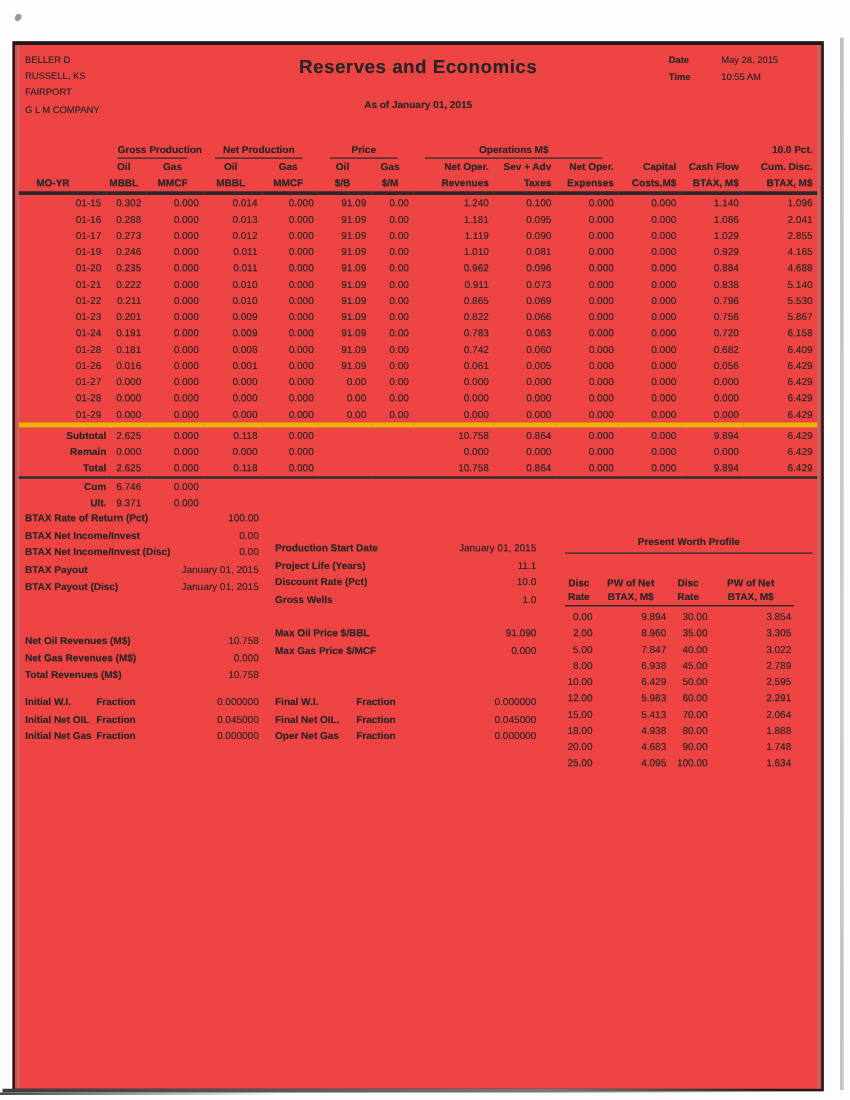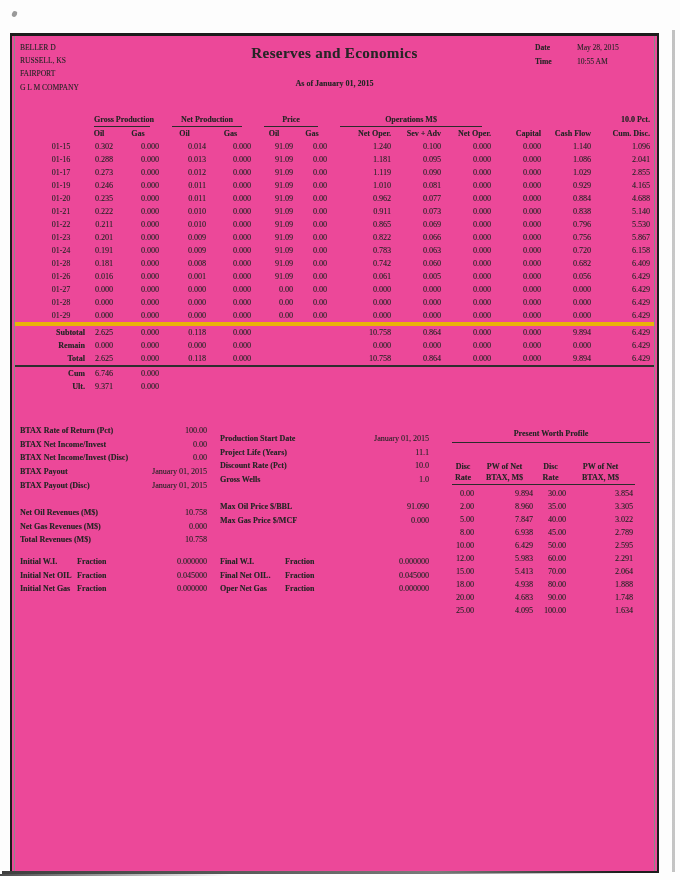--- a/index.html
+++ b/index.html
@@ -3,23 +3,22 @@
 <meta charset="utf-8">
 <style>
   html,body{margin:0;padding:0;}
   body{
     width:680px;height:880px;position:relative;background:#fdfdfd;
     font-family:"Liberation Sans", sans-serif;color:#262626;
     -webkit-font-smoothing:antialiased;
   }
   #page{
     position:absolute;left:10px;top:33px;width:645px;height:835px;
-    border:2px solid #1c1c1c;border-top-width:3px;background:#ec4899;
+    border:2px solid #1c1c1c;border-top-width:3px;background:#ef4444;
     text-shadow:0.2px 0.2px 0.3px rgba(30,30,30,.35);
-    font-family:Liberation Serif, serif;
   }
   #page::before,#page::after{content:"";position:absolute;top:0;bottom:0;width:1px;background:#8a8a8a;}
   #page::before{left:2px;} #page::after{right:2px;}
 
   
   .artifact{position:absolute;}
   #artifact-mark{left:12px;top:11px;width:5px;height:6px;background:#9a9a9a;border-radius:50% 40% 55% 45%;transform:rotate(20deg);}
   #artifact-strip{left:672px;top:30px;width:3px;height:842px;background:linear-gradient(#adadad,#bdbdbd 60%,#b0b0b0);opacity:.75;}
   #artifact-smear1{left:2px;top:871px;width:620px;height:3px;background:linear-gradient(90deg,#3e3e3e,#565656 35%,#7a7a7a 70%,rgba(120,120,120,0));}
   #artifact-smear2{left:0px;top:874px;width:230px;height:2px;background:linear-gradient(90deg,#4a4a4a,rgba(90,90,90,0));}
@@ -36,35 +35,35 @@
   #econ-table-wrap{position:absolute;left:3px;top:76px;width:639px;}
   table{border-collapse:collapse;table-layout:fixed;}
   #econ-table{width:639px;font-size:8px;}
   #econ-table td{padding:0 4px 0 0;white-space:nowrap;text-align:right;height:13px;line-height:13px;overflow:visible;}
   #econ-table thead td{font-weight:bold;text-align:center;height:13px;}
   #econ-table thead tr.grp-row td{height:15px;}
   #econ-table thead td.hl{text-align:left;padding-left:14px;}
   #econ-table thead td.hr{text-align:right;}
   #econ-table thead tr.lbl2 td{border-bottom:3px solid #2a2a2a;}
   .grp{margin:0 9px;border-bottom:1.5px solid #2b2b2b;text-align:center;}
-  #econ-table tbody td:first-child{text-align:center;padding-left:26px;}
+  #econ-table tbody td:first-child{text-align:right;padding-left:26px;}
   #econ-table tbody tr.sum td:first-child,
   #econ-table tbody tr.tail td:first-child{text-align:right;padding-left:0;padding-right:0;font-weight:bold;}
   #econ-table tbody tr.subtotal td{border-top:4px solid #eab308;}
   #econ-table tbody tr.total td{border-bottom:2px solid #2e2e2e;}
 
   
   .stats-block{position:absolute;font-size:8px;}
   .srow{display:flex;height:13.66px;line-height:13.66px;white-space:nowrap;}
   .srow .slabel{flex:1;text-align:left;font-weight:bold;}
   .srow .svalue{text-align:right;}
   .srow .fname{font-weight:bold;}
   .frac-l .fname{width:57px;} .frac-r .fname{width:65px;}
   .srow .funit{font-weight:bold;}
-  #stats-btax{left:8px;top:388px;width:187px;}
+  #stats-btax{left:8px;top:372px;width:187px;}
   #stats-revenues{left:8px;top:470px;width:187px;}
   #stats-fractions-initial{left:8px;top:519px;width:187px;}
   #stats-project{left:208px;top:396px;width:209px;}
   #stats-prices{left:208px;top:464px;width:209px;}
   #stats-fractions-final{left:208px;top:519px;width:209px;}
 
   
   #pw-box{position:absolute;left:440px;top:392px;width:198px;font-size:8px;}
   #pw-title{text-align:center;font-weight:bold;height:12px;line-height:12px;border-bottom:1.5px solid #2b2b2b;padding-bottom:2px;margin-bottom:18px;}
   #pw-table{width:183px;}
@@ -139,20 +138,35 @@
           <td>Gas</td>
           <td>Oil</td>
           <td>Gas</td>
           <td class="hr">Net Oper.</td>
           <td class="hr">Sev + Adv</td>
           <td class="hr">Net Oper.</td>
           <td class="hr">Capital</td>
           <td class="hr">Cash Flow</td>
           <td class="hr">Cum. Disc.</td>
         </tr>
+        <tr class="lbl2">
+          <td class="hl">MO-YR</td>
+          <td>MBBL</td>
+          <td>MMCF</td>
+          <td>MBBL</td>
+          <td>MMCF</td>
+          <td>$/B</td>
+          <td>$/M</td>
+          <td class="hr">Revenues</td>
+          <td class="hr">Taxes</td>
+          <td class="hr">Expenses</td>
+          <td class="hr">Costs,M$</td>
+          <td class="hr">BTAX, M$</td>
+          <td class="hr">BTAX, M$</td>
+        </tr>
       </thead>
       <tbody>
           <tr>
             <td>01-15</td>
             <td>0.302</td>
             <td>0.000</td>
             <td>0.014</td>
             <td>0.000</td>
             <td>91.09</td>
             <td>0.00</td>
@@ -210,21 +224,21 @@
           </tr>
           <tr>
             <td>01-20</td>
             <td>0.235</td>
             <td>0.000</td>
             <td>0.011</td>
             <td>0.000</td>
             <td>91.09</td>
             <td>0.00</td>
             <td>0.962</td>
-            <td>0.077</td>
+            <td>0.096</td>
             <td>0.000</td>
             <td>0.000</td>
             <td>0.884</td>
             <td>4.688</td>
           </tr>
           <tr>
             <td>01-21</td>
             <td>0.222</td>
             <td>0.000</td>
             <td>0.010</td>

